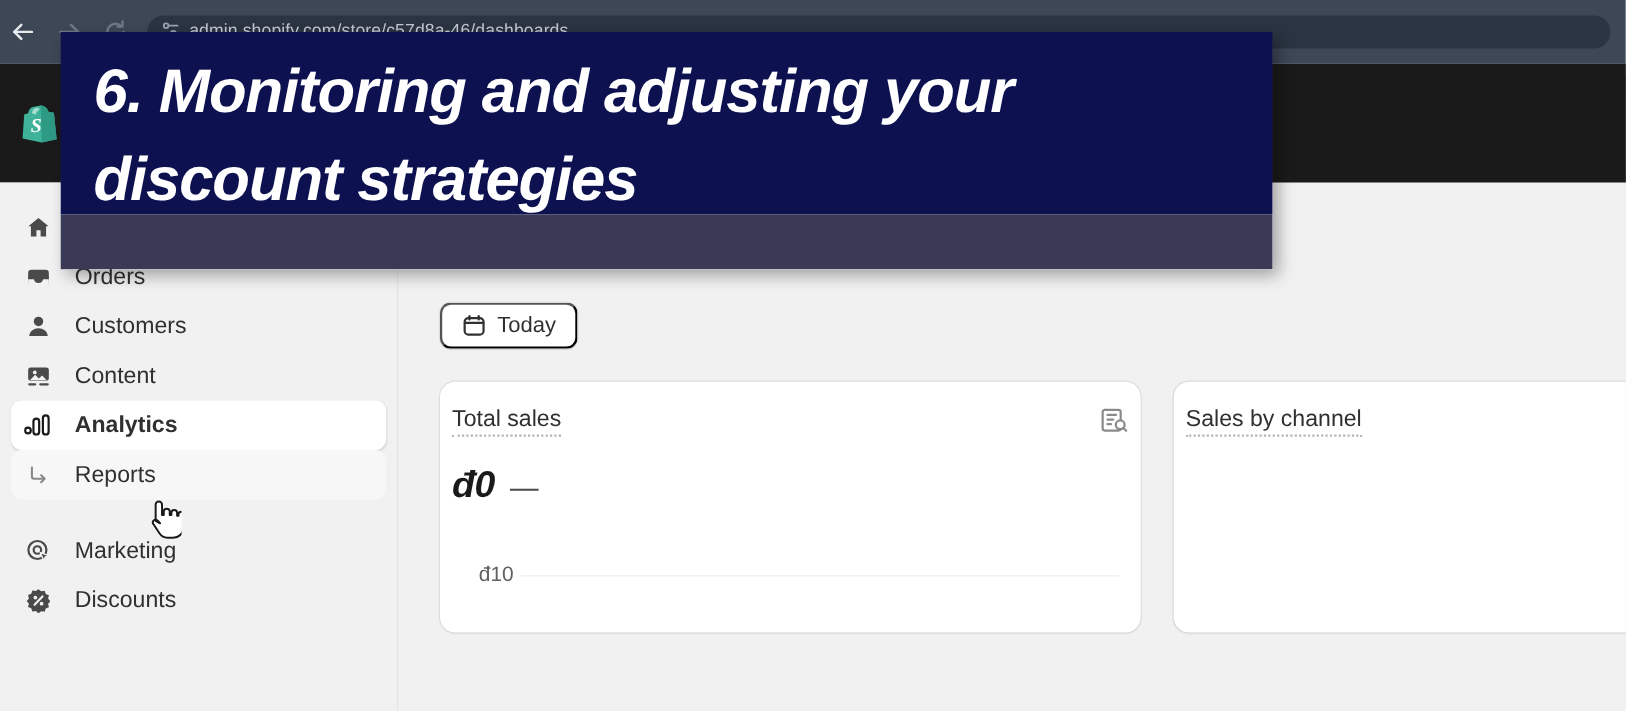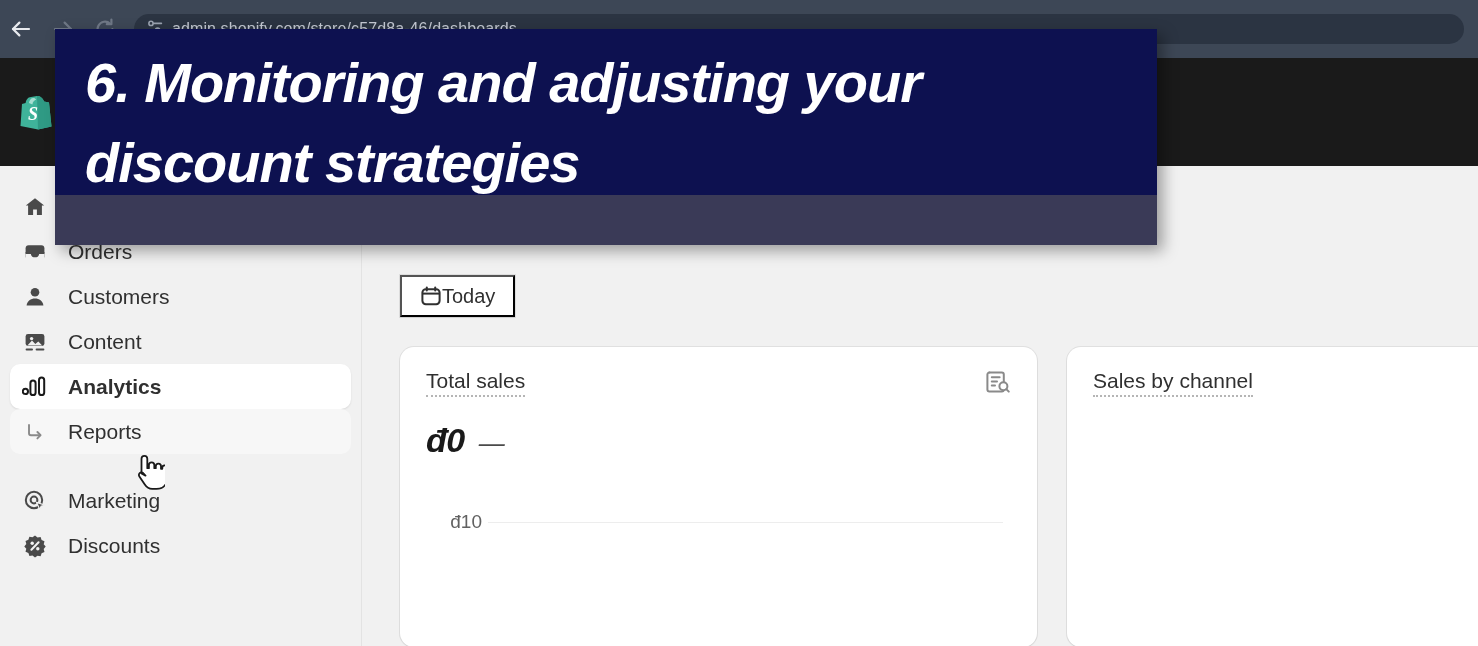--- a/index.html
+++ b/index.html
@@ -86,29 +86,29 @@
 
   
   .main {
     position: absolute; left: 362px; top: 0; right: 0; height: 480px;
     padding: 24px 0 0 38px; overflow: hidden;
   }
   .page-title { font-size: 32px; font-weight: 700; color: #1a1a1a; letter-spacing: -.3px; }
 
   .filter-row { display: flex; gap: 14px; margin-top: 48px; }
   .chip {
-    background: #fff; border-radius: 0; box-shadow: 0 0 0 1px rgba(0,0,0,.08), 0 1px 1px rgba(0,0,0,.06);
-    height: 42px; display: inline-flex; align-items: center; 
+    background: #fff; border-radius: 10px; box-shadow: 0 0 0 1px rgba(0,0,0,.08), 0 1px 1px rgba(0,0,0,.06);
+    height: 42px; display: inline-flex; align-items: center; gap: 10px;
     padding: 0 18px; font-size: 20px; color: #303030; cursor: pointer; white-space: nowrap;
   }
 
   .cards { display: flex; gap: 30px; margin-top: 30px; }
   .card {
     background: #fff; border-radius: 14px; box-shadow: 0 0 0 1px rgba(0,0,0,.07), 0 1px 2px rgba(0,0,0,.06);
-    height: 300px; padding: 22px 26px; position: relative;
+    height: 228px; padding: 22px 11px; position: relative;
   }
   .card-total { width: 637px; flex: 0 0 auto; }
   .card-channel { width: 520px; flex: 0 0 auto; }
   .card-head { display: flex; align-items: flex-start; justify-content: space-between; }
   .card-title {
     font-size: 21px; color: #303030;
     border-bottom: 2px dotted #b5b5b5; padding-bottom: 2px; cursor: pointer;
   }
   .report-icon { cursor: pointer; }
 

